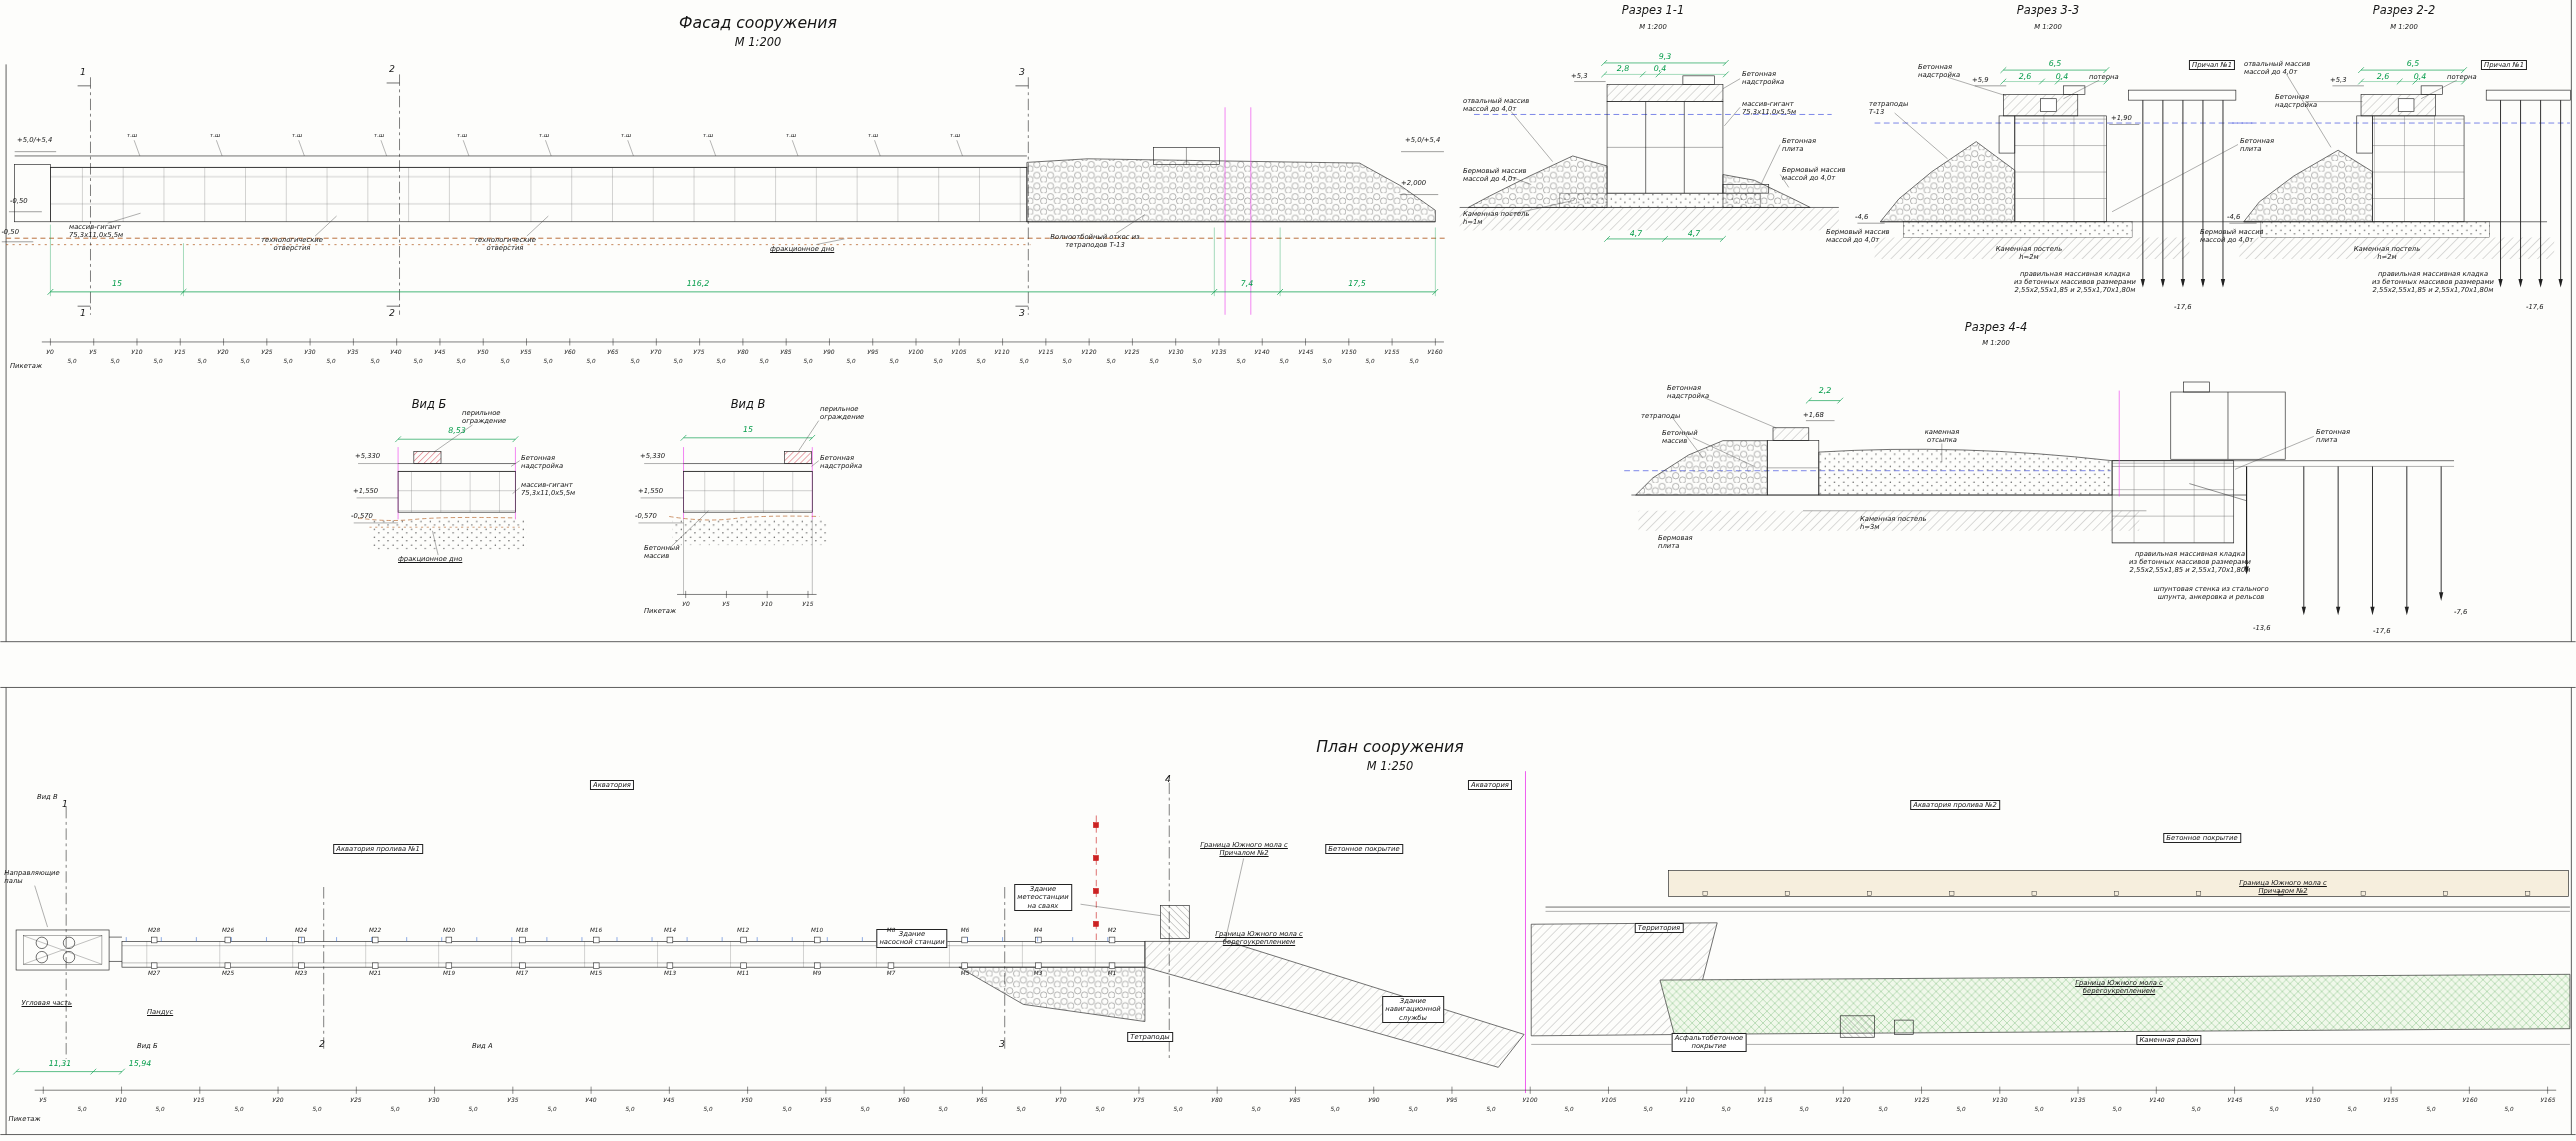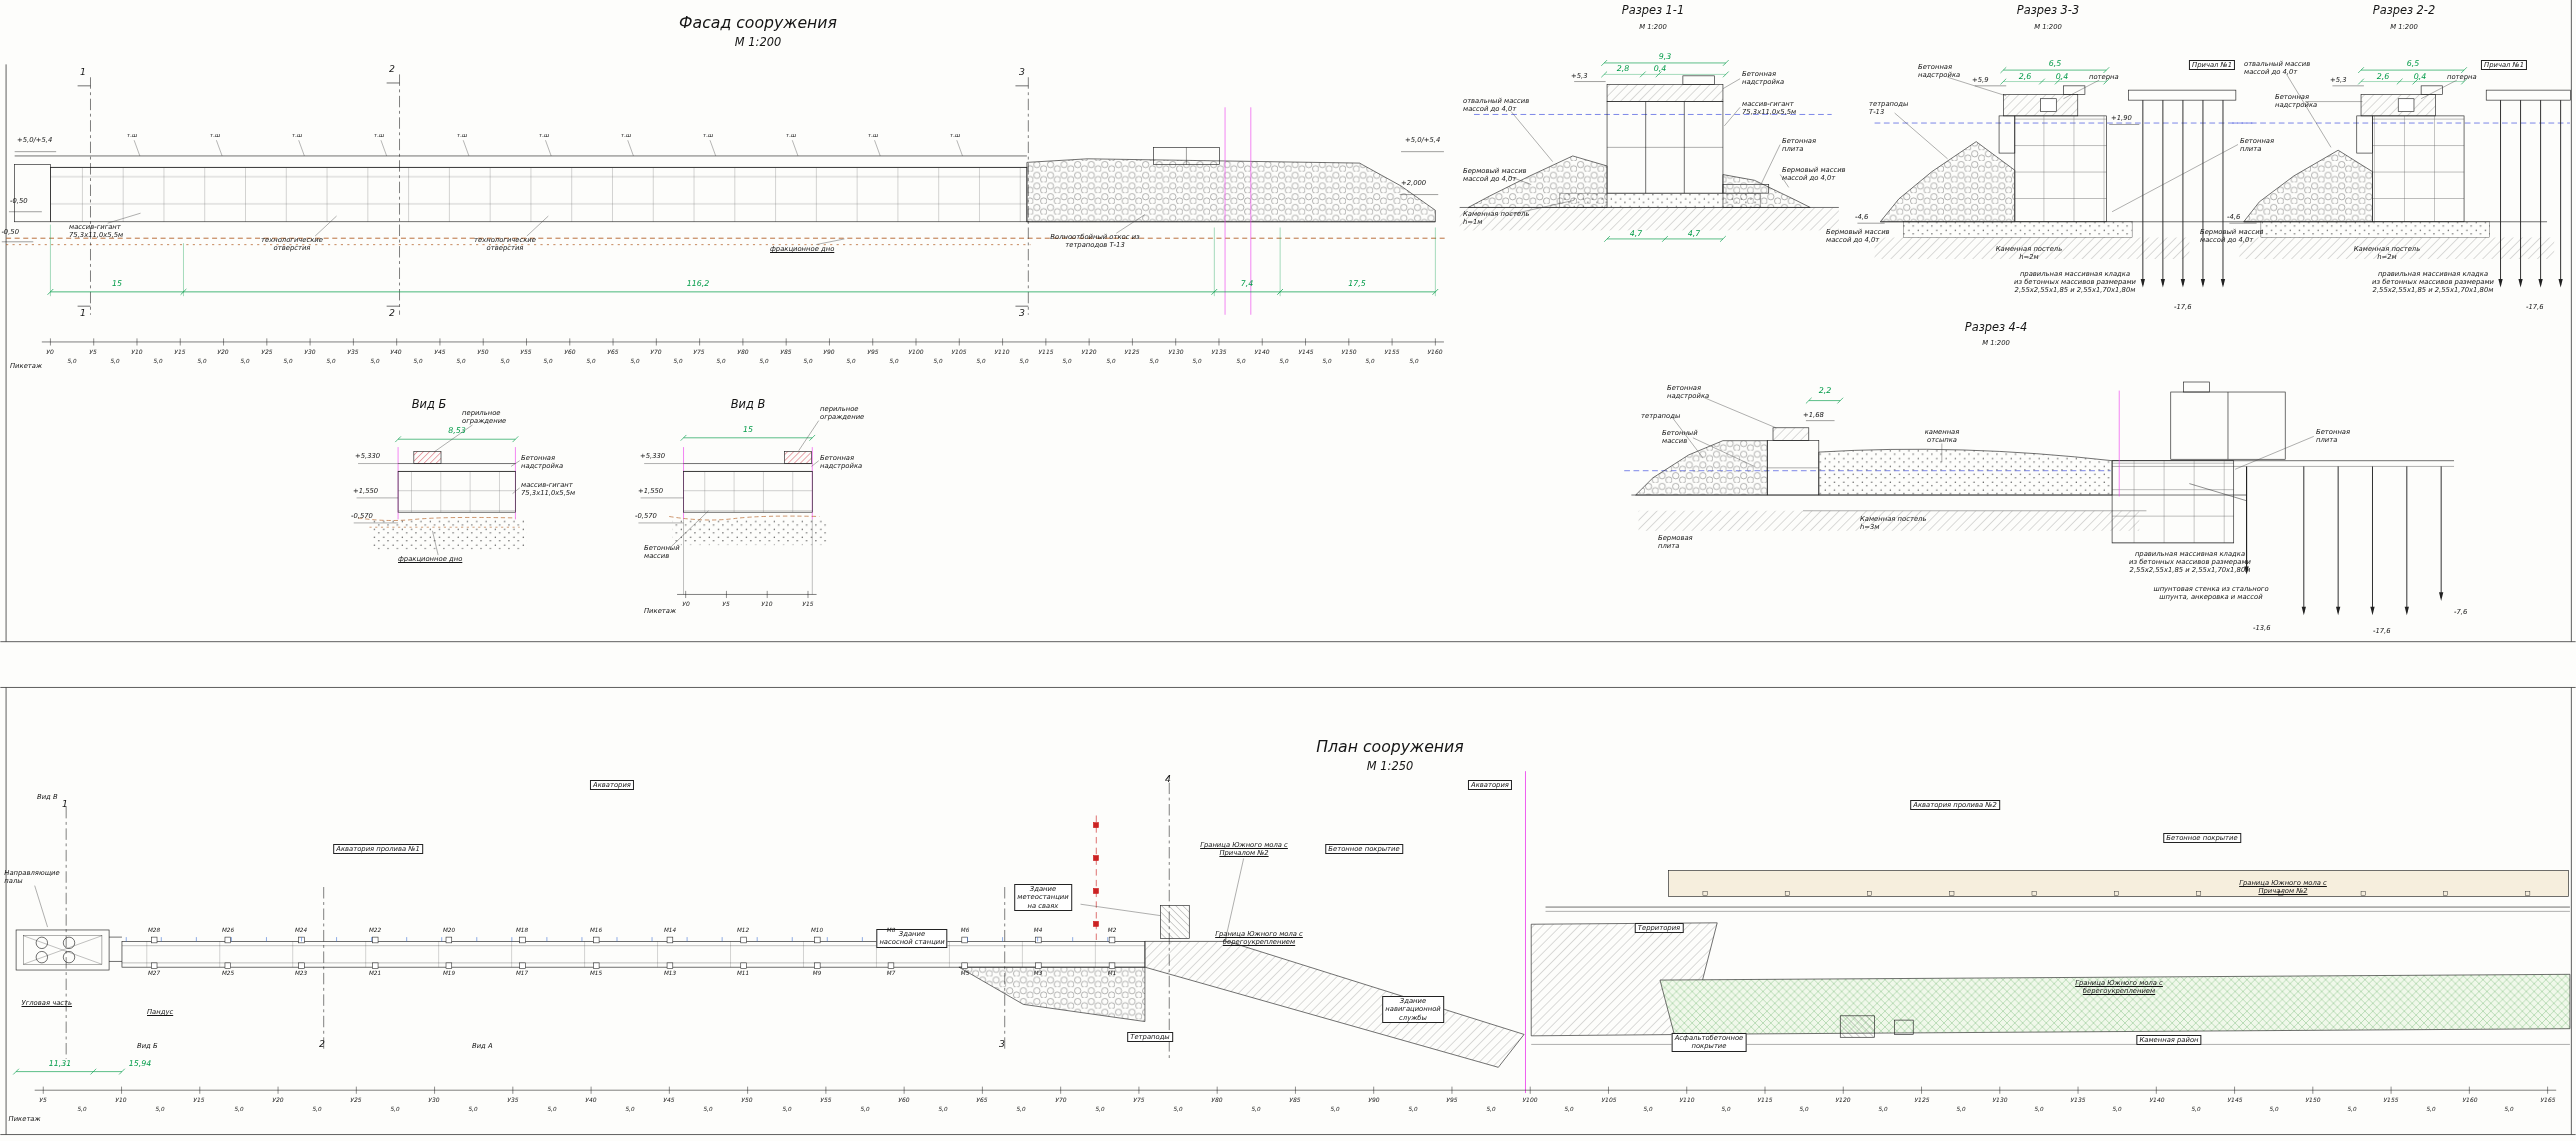--- a/index.html
+++ b/index.html
@@ -639,21 +639,21 @@
       <div class="lbl s" style="left: 2316px; top: 428px;">Бетонная
 плита</div>
       <div class="lbl s" style="left: 1860px; top: 515px;">Каменная постель
 h=3м</div>
       <div class="lbl s" style="left: 1646px; top: 534px; margin-left: 12px;">Бермовая
 плита</div>
       <div class="lbl s c" style="left: 2190px; top: 550px;">правильная массивная кладка
 из бетонных массивов размерами
 2,55x2,55x1,85 и 2,55x1,70x1,80м</div>
       <div class="lbl s c" style="left: 2211px; top: 585px;">шпунтовая стенка из стального
-шпунта, анкеровка и массой</div>
+шпунта, анкеровка и рельсов</div>
       <div class="lbl s" style="left: 2253px; top: 624px;">-13,6</div>
       <div class="lbl s" style="left: 2373px; top: 627px;">-17,6</div>
       <div class="lbl s" style="left: 2454px; top: 608px;">-7,6</div>
       <div class="lbl box c" style="left: 612px; top: 780px;">Акватория</div>
       <div class="lbl box c" style="left: 1490px; top: 780px;">Акватория</div>
       <div class="lbl box c" style="left: 378px; top: 844px;">Акватория пролива №1</div>
       <div class="lbl box c" style="left: 1955px; top: 800px;">Акватория пролива №2</div>
       <div class="lbl box c" style="left: 1364px; top: 844px;">Бетонное покрытие</div>
       <div class="lbl box c" style="left: 2202px; top: 833px;">Бетонное покрытие</div>
       <div class="lbl box c" style="left: 1659px; top: 923px;">Территория</div>

